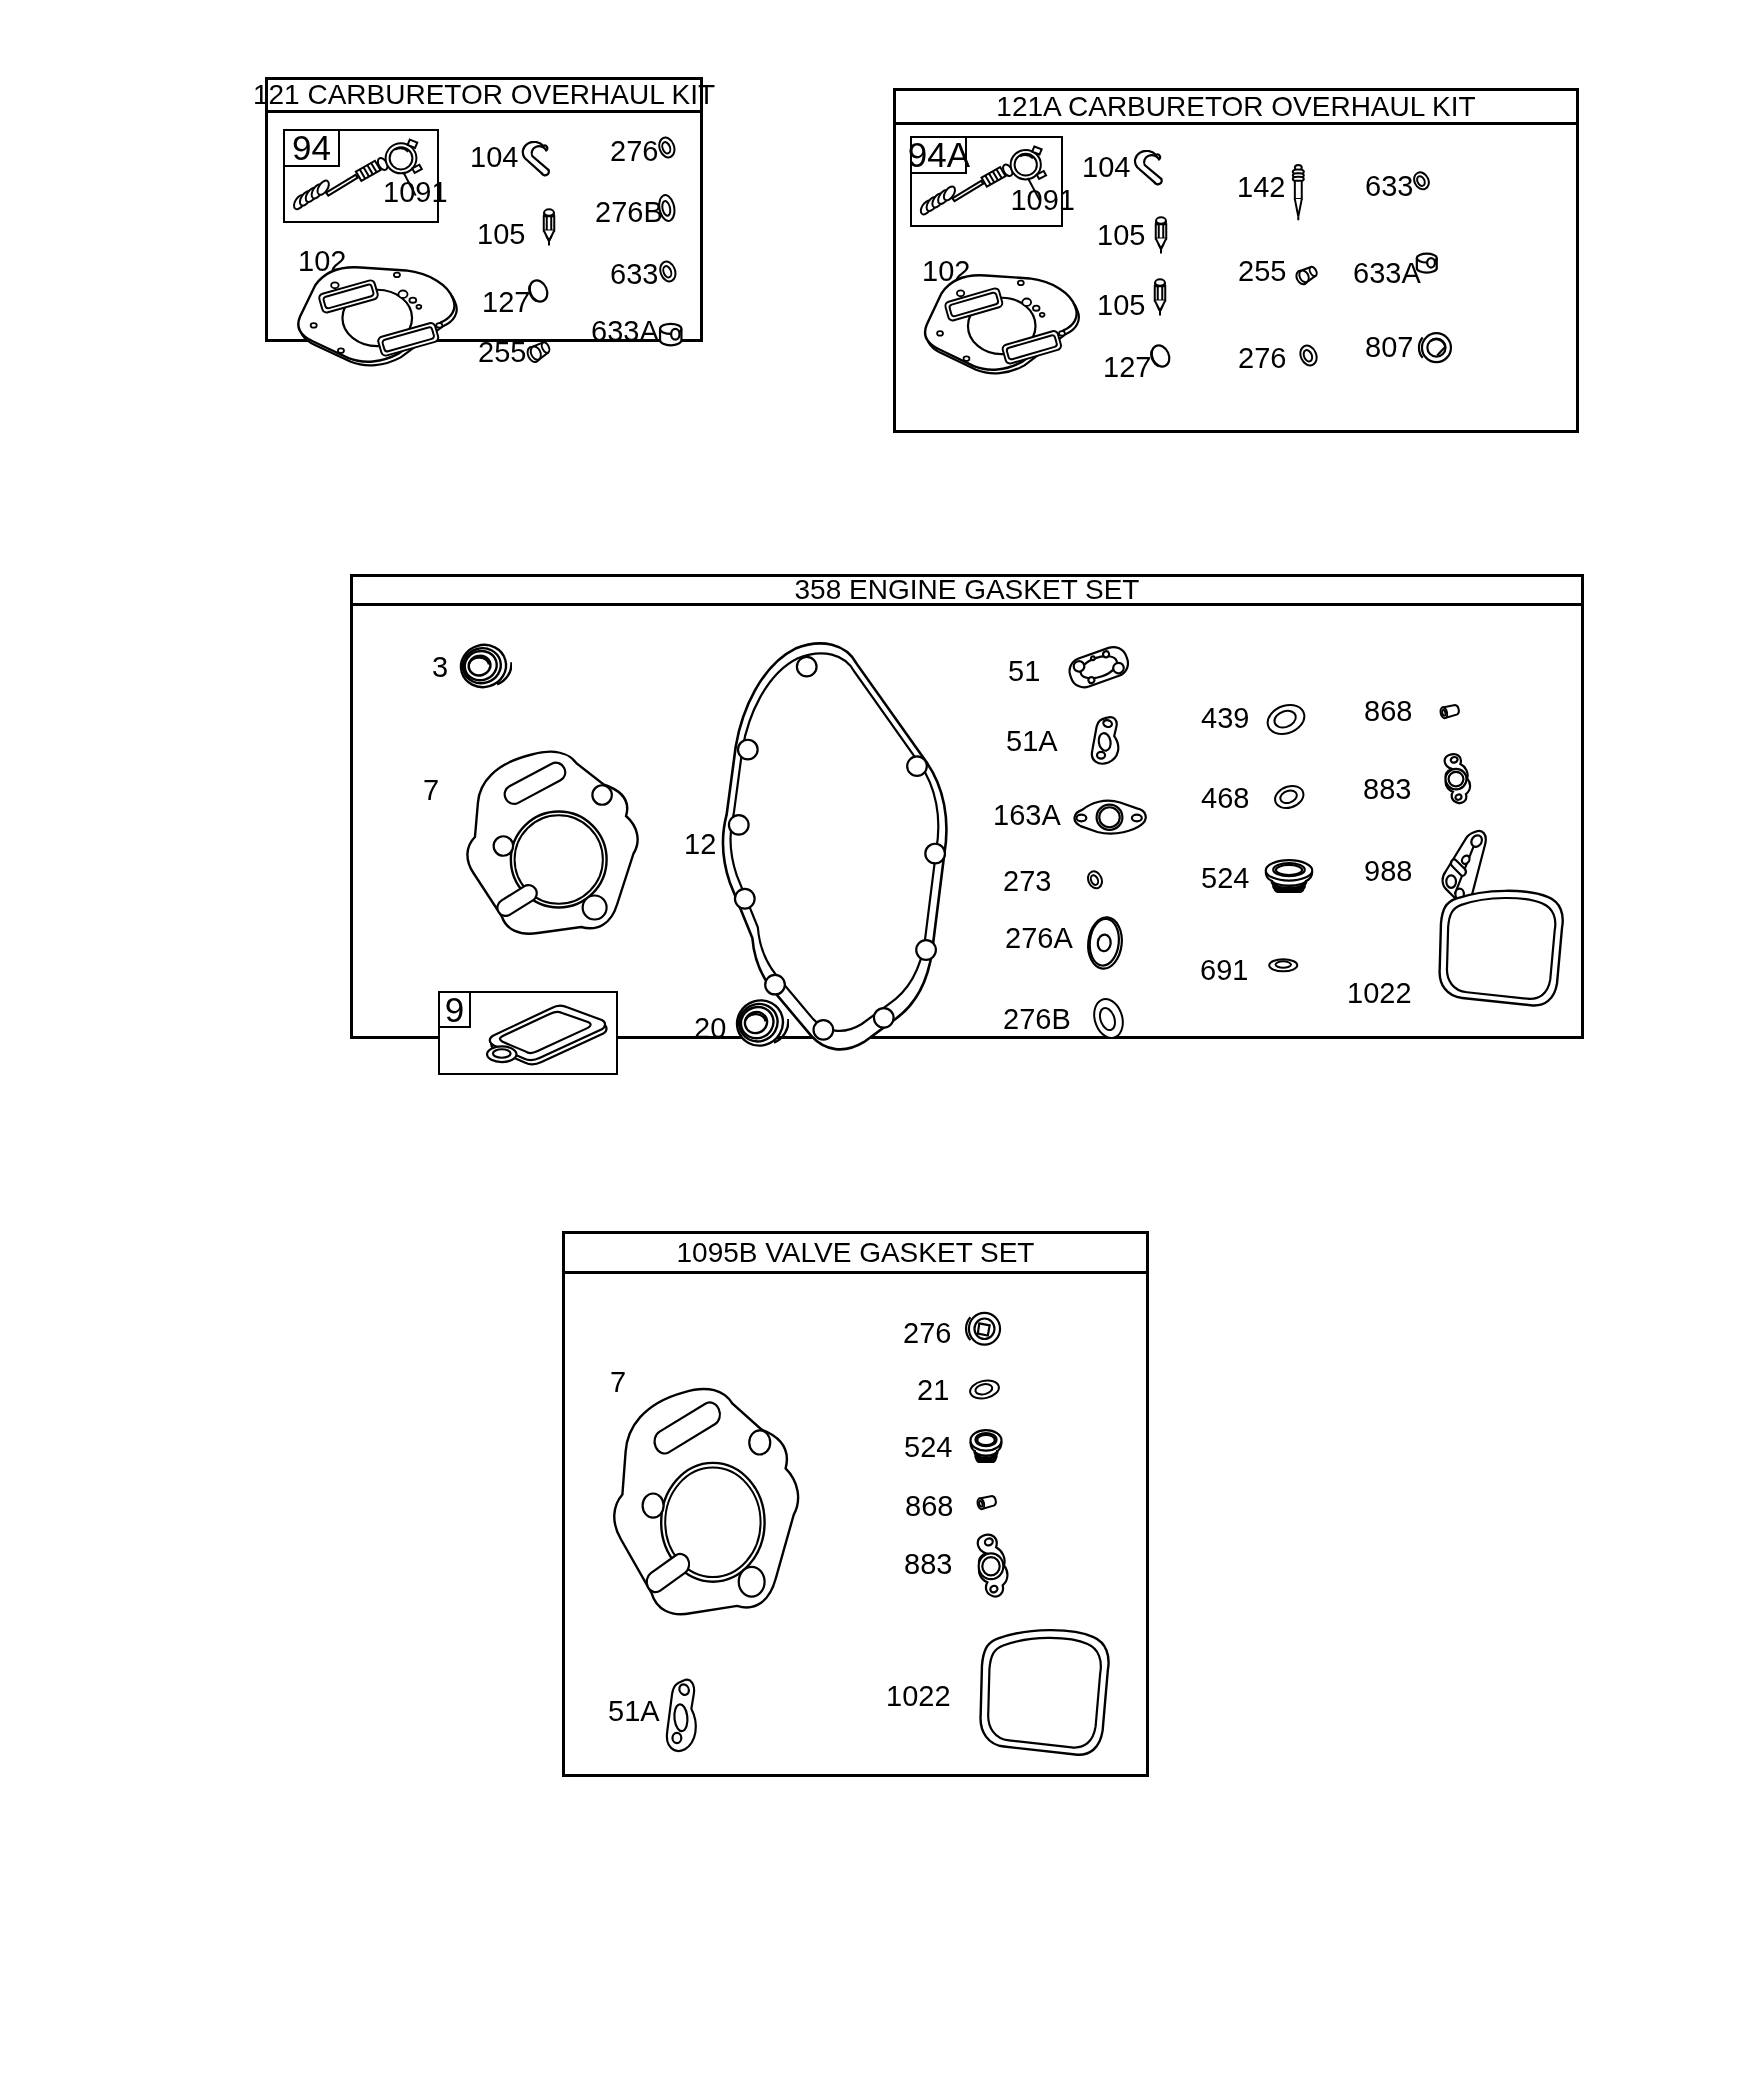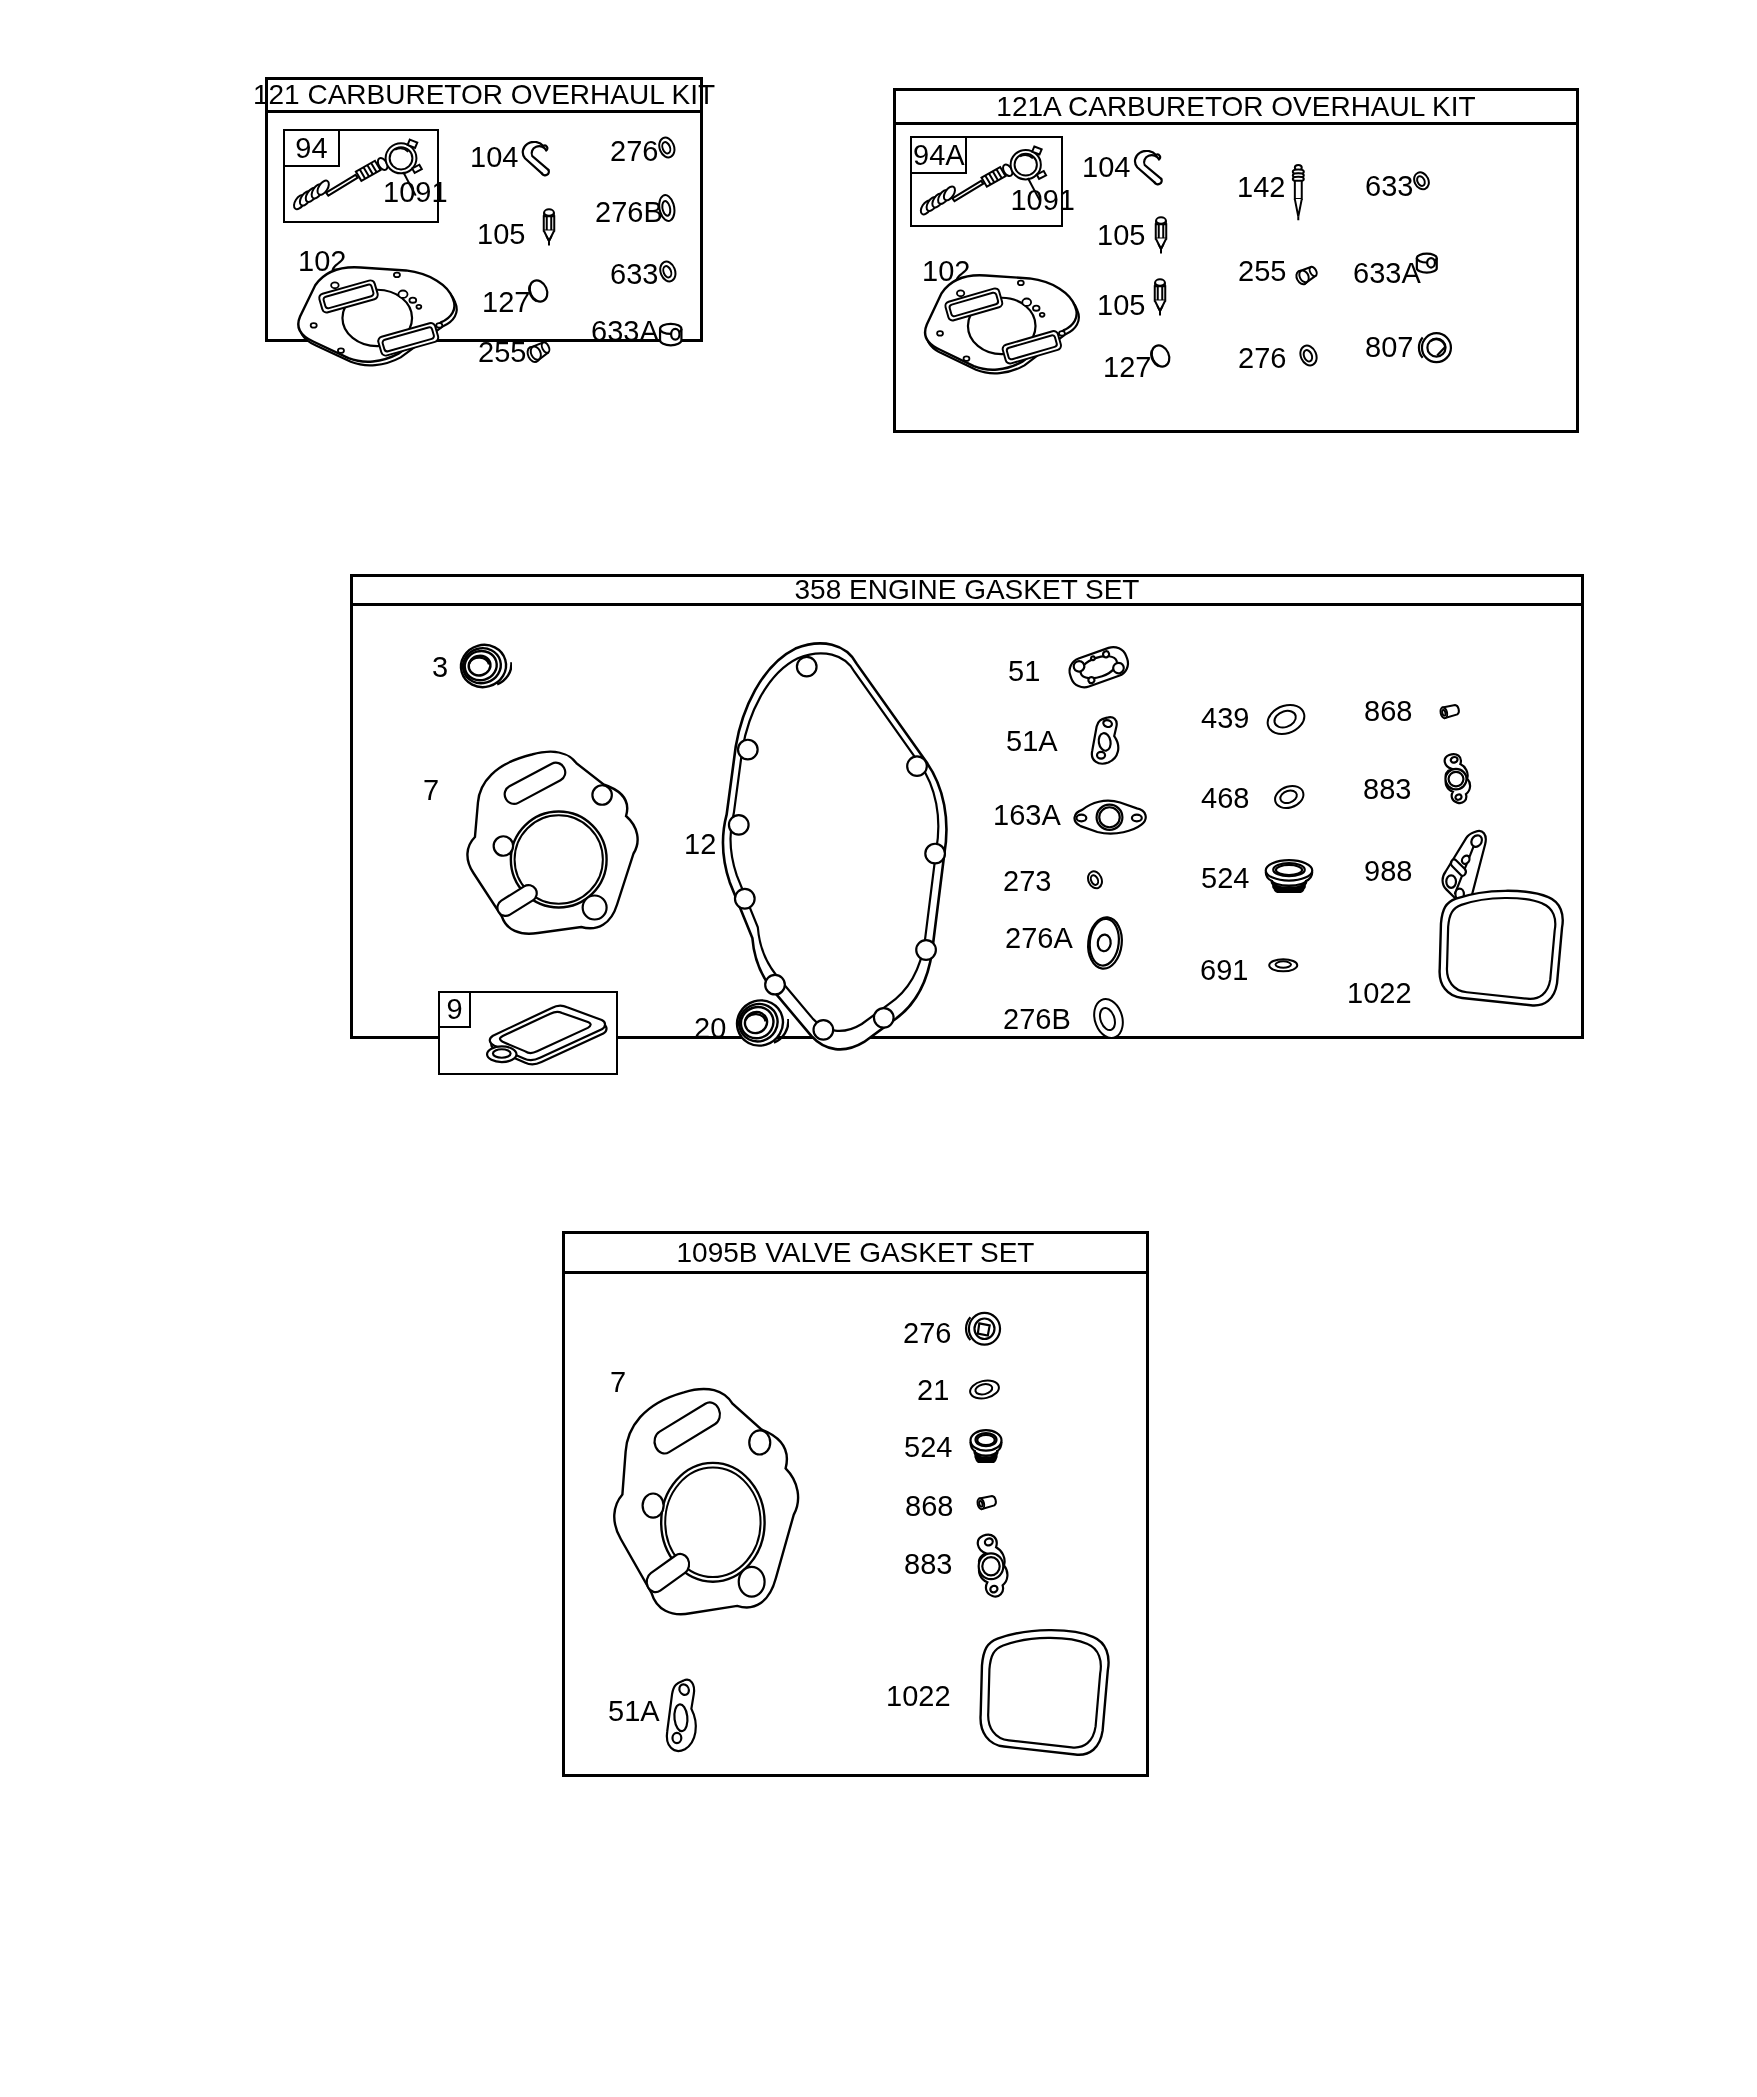--- a/index.html
+++ b/index.html
@@ -4,21 +4,21 @@
 <style>
   html,body{margin:0;padding:0;background:#fff;}
   #page{position:relative;width:1757px;height:2097px;background:#fff;
         font-family:"Liberation Sans",sans-serif;color:#000;overflow:hidden;}
   .box{position:absolute;border:3px solid #000;background:#fff;box-sizing:border-box;}
   .tb{display:flex;align-items:center;justify-content:center;
       border-bottom:3px solid #000;font-size:28px;white-space:nowrap;box-sizing:border-box;}
   .lbl{position:absolute;font-size:29px;line-height:1;white-space:nowrap;}
   .ins{position:absolute;border:2.3px solid #000;box-sizing:border-box;background:#fff;}
   .tag{position:absolute;left:0;top:0;border-right:2.3px solid #000;border-bottom:2.3px solid #000;
-       display:flex;align-items:center;justify-content:center;font-size:29px;box-sizing:border-box;}
+       display:flex;align-items:center;justify-content:center;font-size:35px;box-sizing:border-box;}
   svg.ic{position:absolute;overflow:visible;}
   #defs{position:absolute;width:0;height:0;}
 </style>
 </head>
 <body>
 
 <svg id="defs" xmlns="http://www.w3.org/2000/svg">
   <defs>
     <g id="stk"></g>
     <symbol id="s-oring" viewBox="0 0 26 28">

